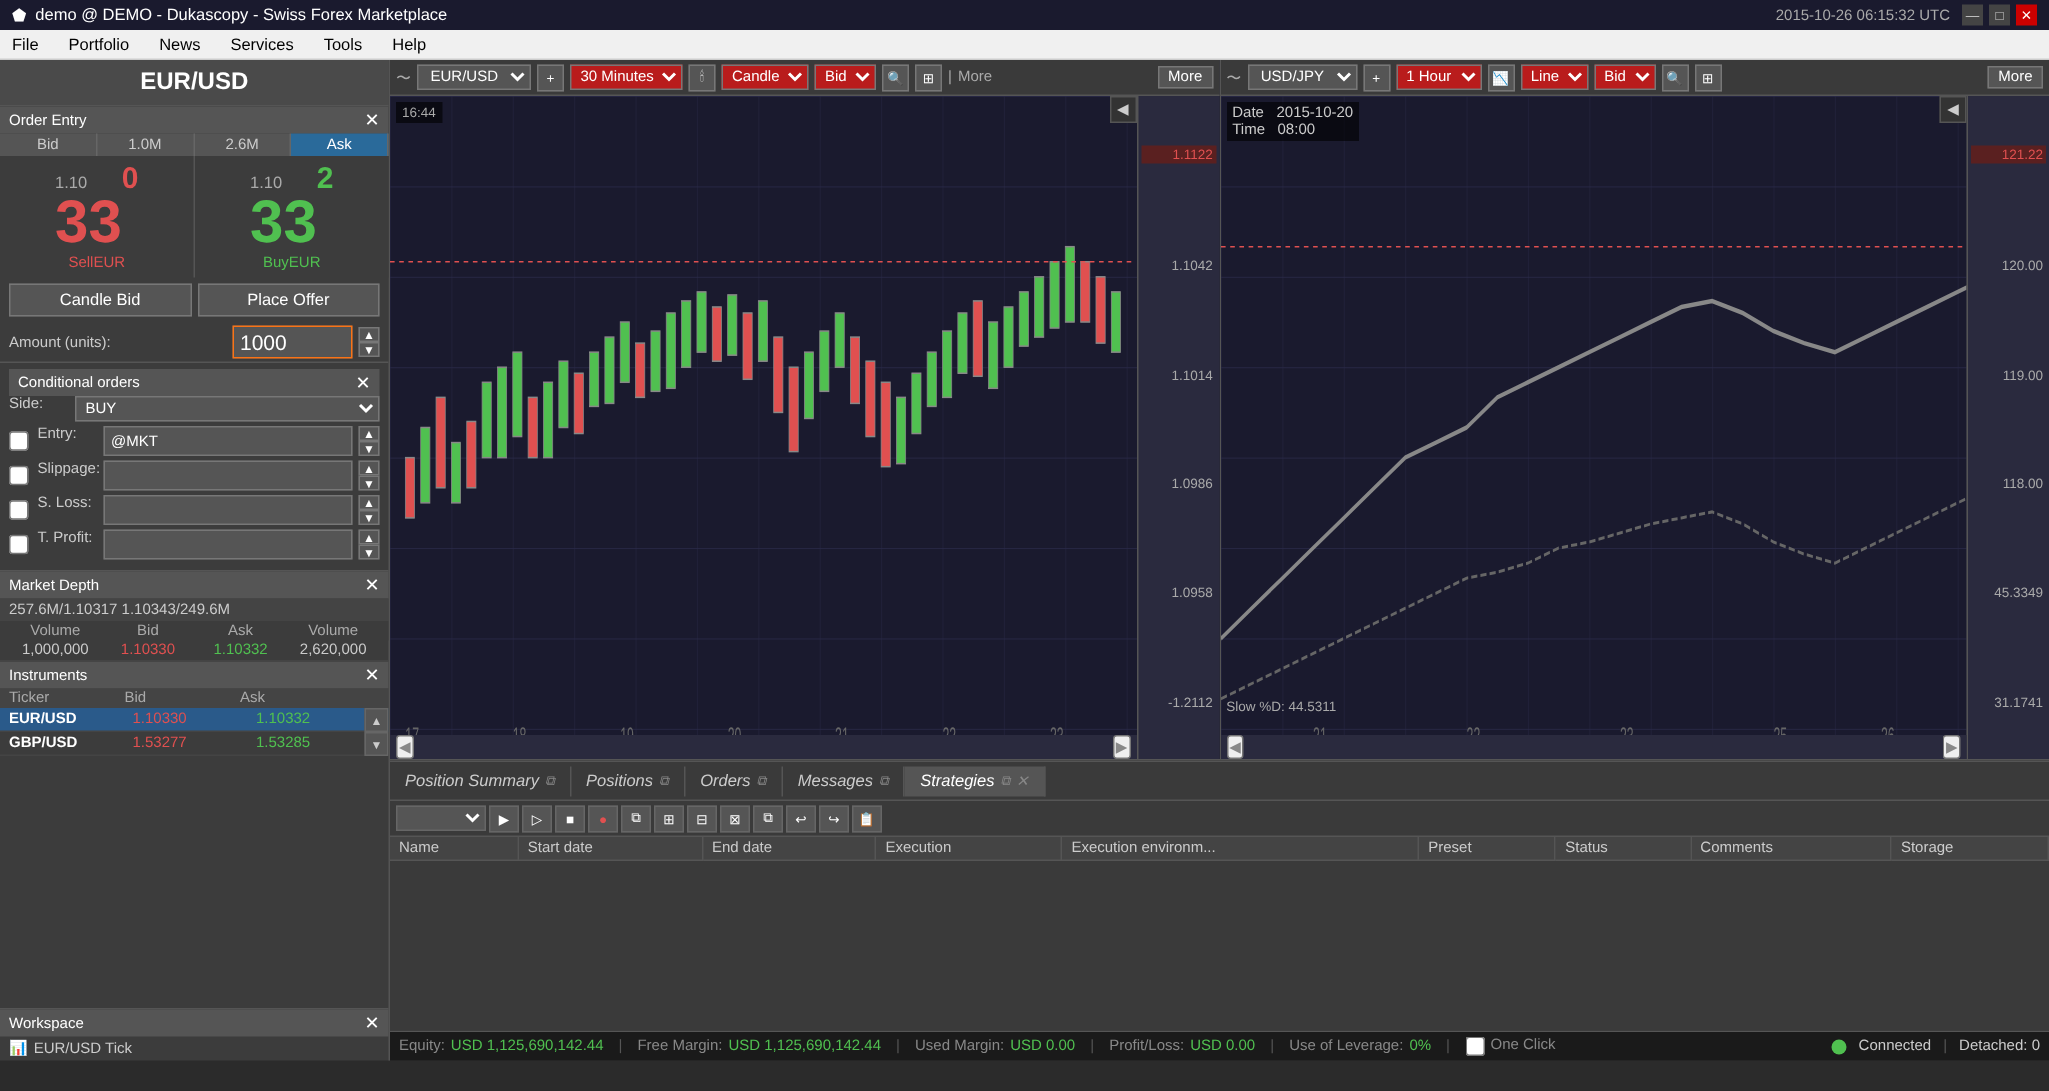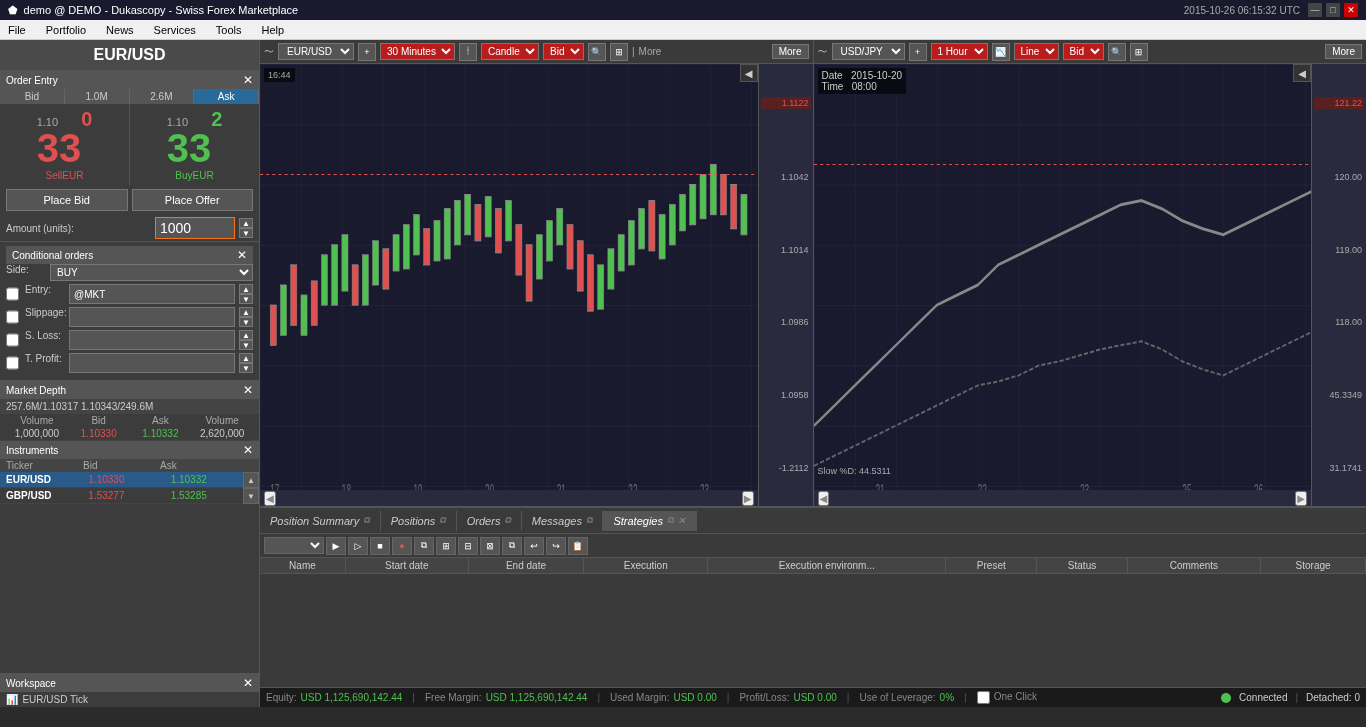--- a/index.html
+++ b/index.html
@@ -112,21 +112,21 @@
     .tab-item { padding: 4px 10px; font-size: 11px; cursor: pointer; color: #ccc; border-right: 1px solid #555; display: flex; align-items: center; gap: 4px; }
     .tab-item.active { background: #555; color: #fff; justify-content: flex-end; }
     .tab-close { font-size: 10px; cursor: pointer; color: #888; }
     .tab-popup-icon { font-size: 9px; color: #888; }
     
     .tabs-toolbar { display: flex; align-items: center; padding: 2px 4px; gap: 2px; background: #3a3a3a; border-bottom: 1px solid #555; height: 24px; }
     .tabs-btn { background: #555; color: #fff; border: 1px solid #666; width: 20px; height: 18px; display: flex; align-items: center; justify-content: center; cursor: pointer; font-size: 9px; }
     .tabs-select { background: #555; color: #fff; border: 1px solid #666; padding: 1px 2px; font-size: 10px; width: 60px; }
     
     .tabs-table { width: 100%; border-collapse: collapse; }
-    .tabs-table th { background: #444; color: #ccc; padding: 2px 6px; font-size: 10px; text-align: center; border-right: 1px solid #555; border-bottom: 1px solid #555; font-weight: normal; }
+    .tabs-table th { background: #444; color: #ccc; padding: 2px 6px; font-size: 10px; text-align: left; border-right: 1px solid #555; border-bottom: 1px solid #555; font-weight: normal; }
     .tabs-content { overflow: auto; height: calc(180px - 50px); }
     
     
     .status-bar { background: #1a1a1a; color: #ccc; height: 20px; display: flex; align-items: center; padding: 0 6px; font-size: 10px; gap: 10px; border-top: 1px solid #555; flex-shrink: 0; }
     .status-item { display: flex; gap: 4px; }
     .status-label { color: #888; }
     .status-value { color: #50c050; }
     .status-value.zero { color: #50c050; }
     .status-divider { color: #555; }
     .status-right { margin-left: auto; display: flex; align-items: center; gap: 8px; }
@@ -222,21 +222,21 @@
               <div style="font-size:11px;color:#aaa;">1.10</div>
               <div class="price-big buy-color">33</div>
             </div>
             <span class="price-sub buy-color" style="font-size:20px;font-weight:bold;">2</span>
           </div>
           <div class="buy-label">BuyEUR</div>
         </div>
       </div>
 
       <div class="place-buttons">
-        <button class="place-btn">Place Bid</button>
+        <button class="place-btn">Candle Bid</button>
         <button class="place-btn">Place Offer</button>
       </div>
 
       <div class="amount-row">
         <span class="amount-label">Amount (units):</span>
         <input class="amount-input" type="text" value="1000" style="">
         <div style="display:flex;flex-direction:column;">
           <button style="background:#555;border:1px solid #777;color:#fff;font-size:8px;width:14px;height:10px;cursor:pointer;padding:0;">▲</button>
           <button style="background:#555;border:1px solid #777;color:#fff;font-size:8px;width:14px;height:10px;cursor:pointer;padding:0;">▼</button>
         </div>

